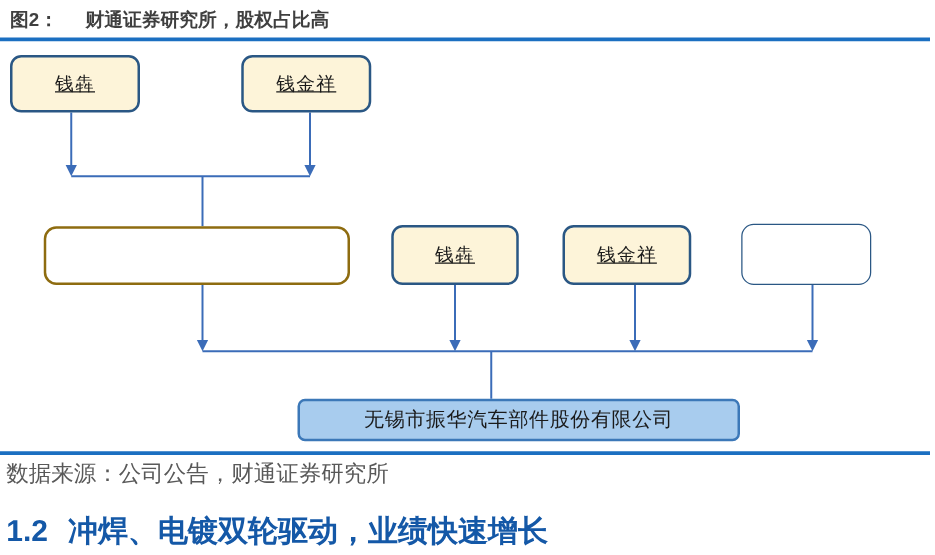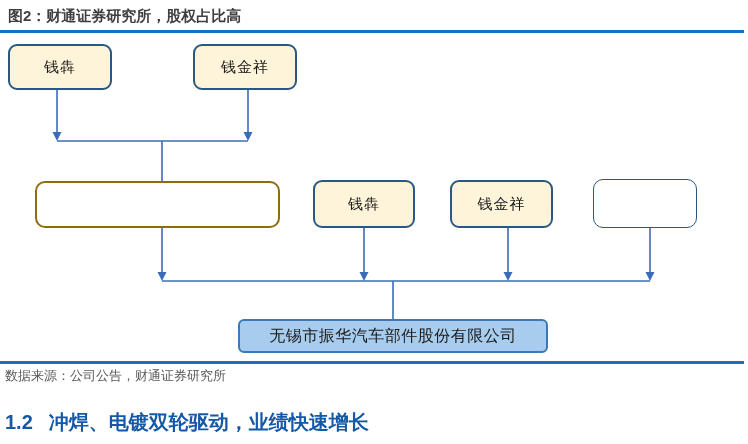--- a/index.html
+++ b/index.html
@@ -1,54 +1,54 @@
 <!DOCTYPE html>
 <html style="--title_gray: #3F3F3F; --rule_blue: #1B6FC1; --line_blue: #3B6CB8; --navy: #2A5784; --cream: #FDF4D9; --gold: #8E6C10; --company_fill: #A8CCEE; --company_border: #3C78B8; --gray_text: #595959; --heading_blue: #1458A7;"><head>
 <meta charset="utf-8">
 <style>
   html,body{margin:0;padding:0;background:#ffffff;}
   body{font-family:"Liberation Sans","DejaVu Sans",sans-serif;}
   #stage{position:relative;width:748px;height:444px;background:#fff;overflow:hidden;}
 
   
   .fig-title{position:absolute;left:8px;top:7px;font-size:15px;font-weight:bold;color:var(--title_gray);white-space:nowrap;}
-  .fig-title .fig-label{}
+  .fig-title .fig-label{margin-right:22px;}
 
   
   .rule{position:absolute;left:0;width:744px;height:3px;background:var(--rule_blue);}
   .rule.top{top:30px;}
   .rule.bottom{top:361px;}
 
   
   svg.connectors{position:absolute;left:0;top:0;width:748px;height:444px;pointer-events:none;}
   svg.connectors line{stroke:var(--line_blue);stroke-width:1.6;}
   svg.connectors path{fill:var(--line_blue);stroke:none;}
 
   
   .node{position:absolute;display:flex;align-items:center;justify-content:center;box-sizing:border-box;font-size:15px;color:#1a1a1a;letter-spacing:1px;}
-  .node.cream{background:var(--cream);border:2.5px solid var(--navy);border-radius:9px;}
+  .node.cream{background:var(--cream);border:2.5px solid var(--navy);border-radius:9px;text-decoration:underline;}
   .node.gold-box{background:#fff;border:2px solid var(--gold);border-radius:10px;}
   .node.blue-box{background:#fff;border:1.5px solid var(--navy);border-radius:10px;}
   .node.company{background:var(--company_fill);border:2px solid var(--company_border);border-radius:6px;font-size:16px;letter-spacing:0.5px;}
 
   #node-father-top{left:8px;top:44px;width:104px;height:46px;}
   #node-son-top{left:193px;top:44px;width:104px;height:46px;}
   #node-holding{left:35px;top:181px;width:245px;height:47px;}
   #node-father-mid{left:313px;top:180px;width:102px;height:48px;}
   #node-son-mid{left:450px;top:180px;width:103px;height:48px;}
   #node-other{left:593px;top:179px;width:104px;height:49px;}
-  #node-company{left:238px;top:319px;width:310px;height:34px;justify-content:center;}
+  #node-company{left:238px;top:319px;width:354px;height:34px;justify-content:center;}
 
   
-  .src-line{position:absolute;left:5px;font-size:13px;color:var(--gray_text);white-space:nowrap;}
+  .src-line{position:absolute;left:5px;font-size:18px;color:var(--gray_text);white-space:nowrap;}
   #source-line{top:367px;}
   #note-line{top:387px;}
 
   
-  .section-heading{position:absolute;left:5px;top:409px;font-size:20px;font-weight:bold;color:var(--heading_blue);white-space:nowrap;}
+  .section-heading{position:absolute;left:5px;top:409px;font-size:24px;font-weight:bold;color:var(--heading_blue);white-space:nowrap;}
   .section-heading .sec-num{margin-right:16px;}
 </style>
 </head>
 <body>
 
 <div id="stage">
 
   <div class="fig-title">
     <span class="fig-label">图2：</span><span>财通证券研究所，股权占比高</span>
   </div>

